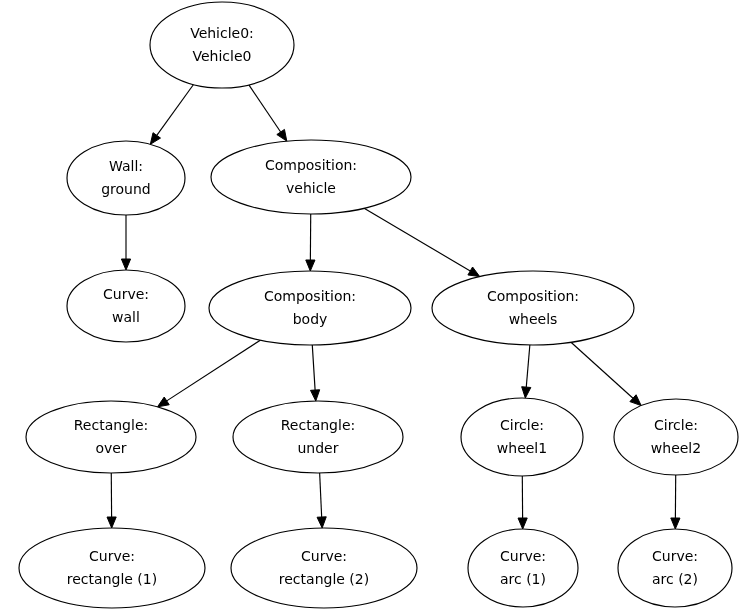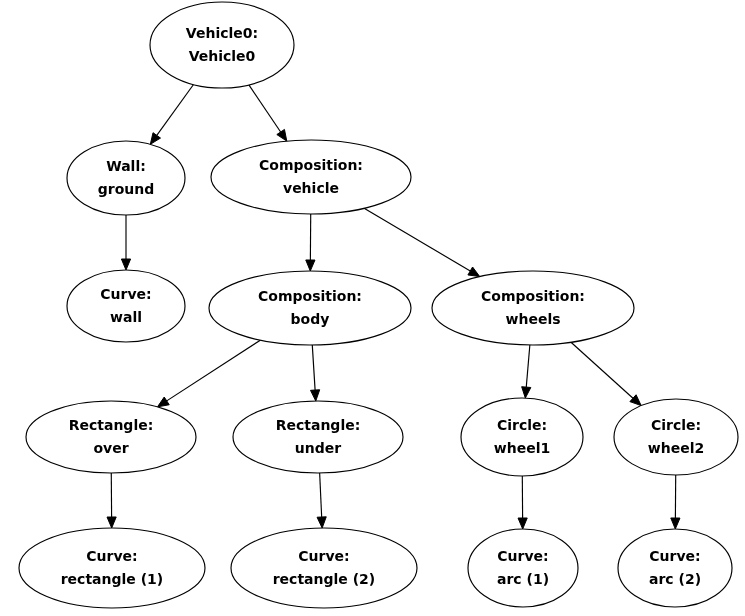--- a/index.html
+++ b/index.html
@@ -12,21 +12,20 @@
     width: 745px;
     height: 616px;
     font-family: "DejaVu Sans", sans-serif;
     overflow: hidden;
   }
   #graph-root {
     position: relative;
     width: 745px;
     height: 504px;
     background: #ffffff;
-    font-weight: bold;
   }
   svg#graph-canvas {
     display: block;
     width: 745px;
     height: 616px;
   }
   .node-ellipse {
     fill: #ffffff;
     stroke: #000000;
     stroke-width: 1.15;

